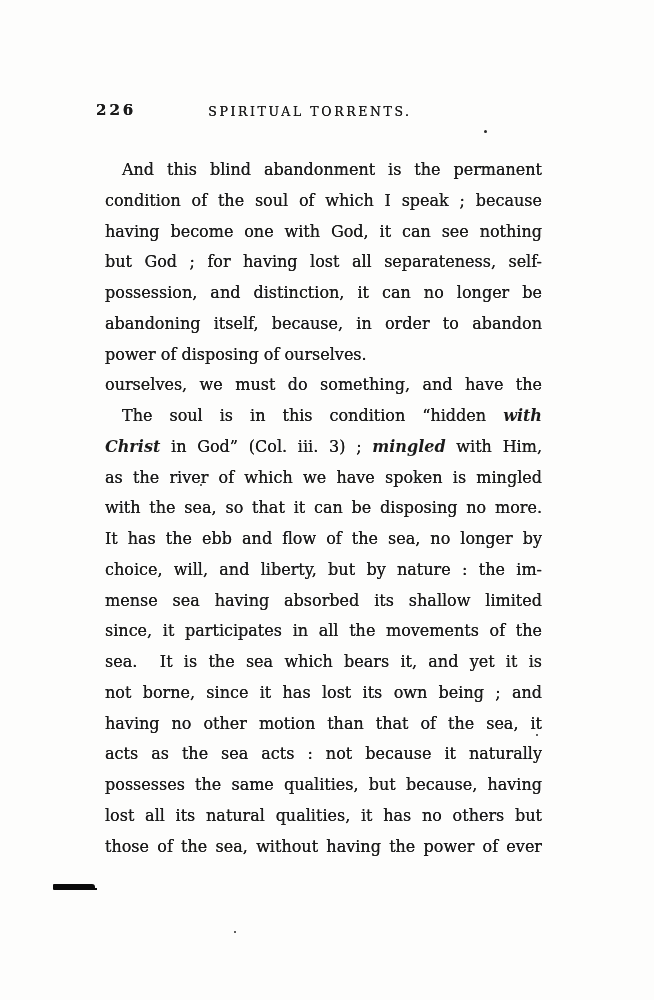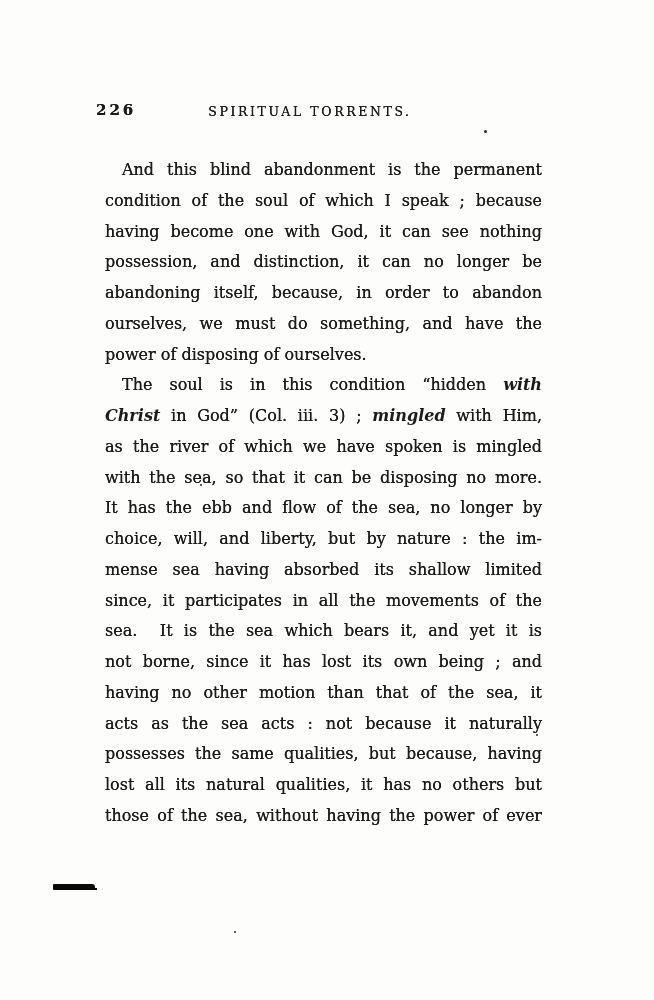--- a/index.html
+++ b/index.html
@@ -115,24 +115,25 @@
 <div class="page">
 
   <div class="page-number">226</div>
 
   <div class="running-title">SPIRITUAL TORRENTS.</div>
 
   <div class="text-block" id="text-block">
       <div class="tline indent"><span>And this blind abandonment is the permanent</span></div>
       <div class="tline"><span>condition of the soul of which I speak ; because</span></div>
       <div class="tline"><span>having become one with God, it can see nothing</span></div>
+      <div class="tline"><span>but God ; for having lost all separateness, self-</span></div>
       <div class="tline"><span>possession, and distinction, it can no longer be</span></div>
       <div class="tline"><span>abandoning itself, because, in order to abandon</span></div>
+      <div class="tline noj"><span>power of disposing of ourselves.</span></div>
       <div class="tline"><span>ourselves, we must do something, and have the</span></div>
-      <div class="tline noj"><span>power of disposing of ourselves.</span></div>
       <div class="tline indent"><span>The soul is in this condition “hidden </span><em>with</em></div>
       <div class="tline"><em>Christ</em><span> in God” (Col. iii. 3) ; </span><em>mingled</em><span> with Him,</span></div>
       <div class="tline"><span>as the river of which we have spoken is mingled</span></div>
       <div class="tline"><span>with the sea, so that it can be disposing no more.</span></div>
       <div class="tline"><span>It has the ebb and flow of the sea, no longer by</span></div>
       <div class="tline"><span>choice, will, and liberty, but by nature : the im-</span></div>
       <div class="tline"><span>mense sea having absorbed its shallow limited</span></div>
       <div class="tline"><span>since, it participates in all the movements of the</span></div>
       <div class="tline"><span>sea.&nbsp; It is the sea which bears it, and yet it is</span></div>
       <div class="tline"><span>not borne, since it has lost its own being ; and</span></div>

